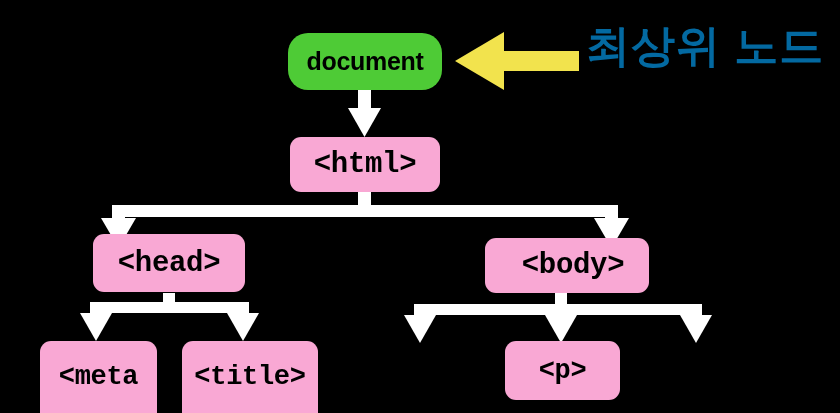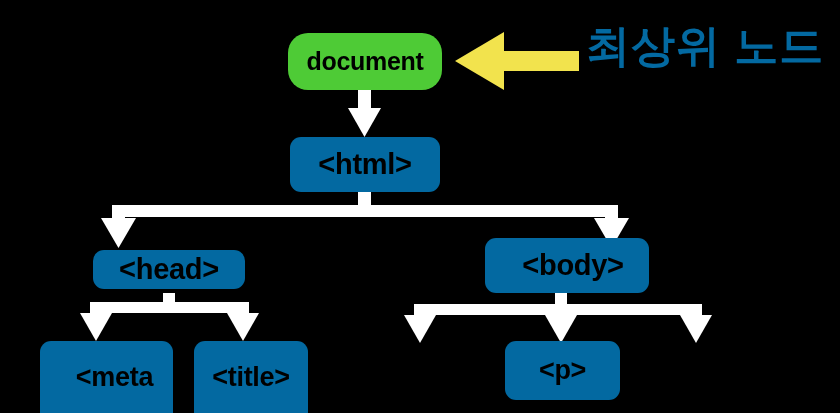--- a/index.html
+++ b/index.html
@@ -35,34 +35,35 @@
     font-weight: bold;
     letter-spacing: -0.3px;
     white-space: nowrap;
     z-index: 3;
   }
   .node-root {
     background: #4ECB36;
     font-size: 25px;
   }
   .node-el {
-    background: #0369a1;
+    background: #f9a8d4;
     font-size: 29px;
+    font-family: Liberation Mono, monospace;
   }
   .node-leaf {
     font-size: 27px;
   }
   #n-document { left: 288px; top: 33px;  width: 154px; height: 57px; border-radius: 20px; }
   #n-html     { left: 290px; top: 137px; width: 150px; height: 55px; }
-  #n-head     { left: 93px;  top: 250px; width: 152px; height: 39px; }
+  #n-head     { left: 93px;  top: 234px; width: 152px; height: 58px; }
   #n-body     { left: 485px; top: 238px; width: 152px; height: 55px; padding-left: 12px; }
   #n-meta     { left: 40px;  top: 341px; width: 117px; height: 72px;
-                border-bottom-left-radius: 0; border-bottom-right-radius: 0; padding-left: 16px; }
-  #n-title    { left: 182px; top: 341px; width: 114px; height: 72px;
-                border-bottom-left-radius: 0; border-bottom-right-radius: 0; margin-left: 12px; }
+                border-bottom-left-radius: 0; border-bottom-right-radius: 0; }
+  #n-title    { left: 182px; top: 341px; width: 136px; height: 72px;
+                border-bottom-left-radius: 0; border-bottom-right-radius: 0; }
   #n-h1       { left: 362px; top: 341px; width: 116px; height: 59px; }
   #n-p        { left: 505px; top: 341px; width: 115px; height: 59px; }
   #n-div      { left: 640px; top: 341px; width: 122px; height: 59px; }
 
   #annotation-label {
     position: absolute;
     left: 586px;
     top: 17px;
     color: #0369a1;
     font-size: 44px;

